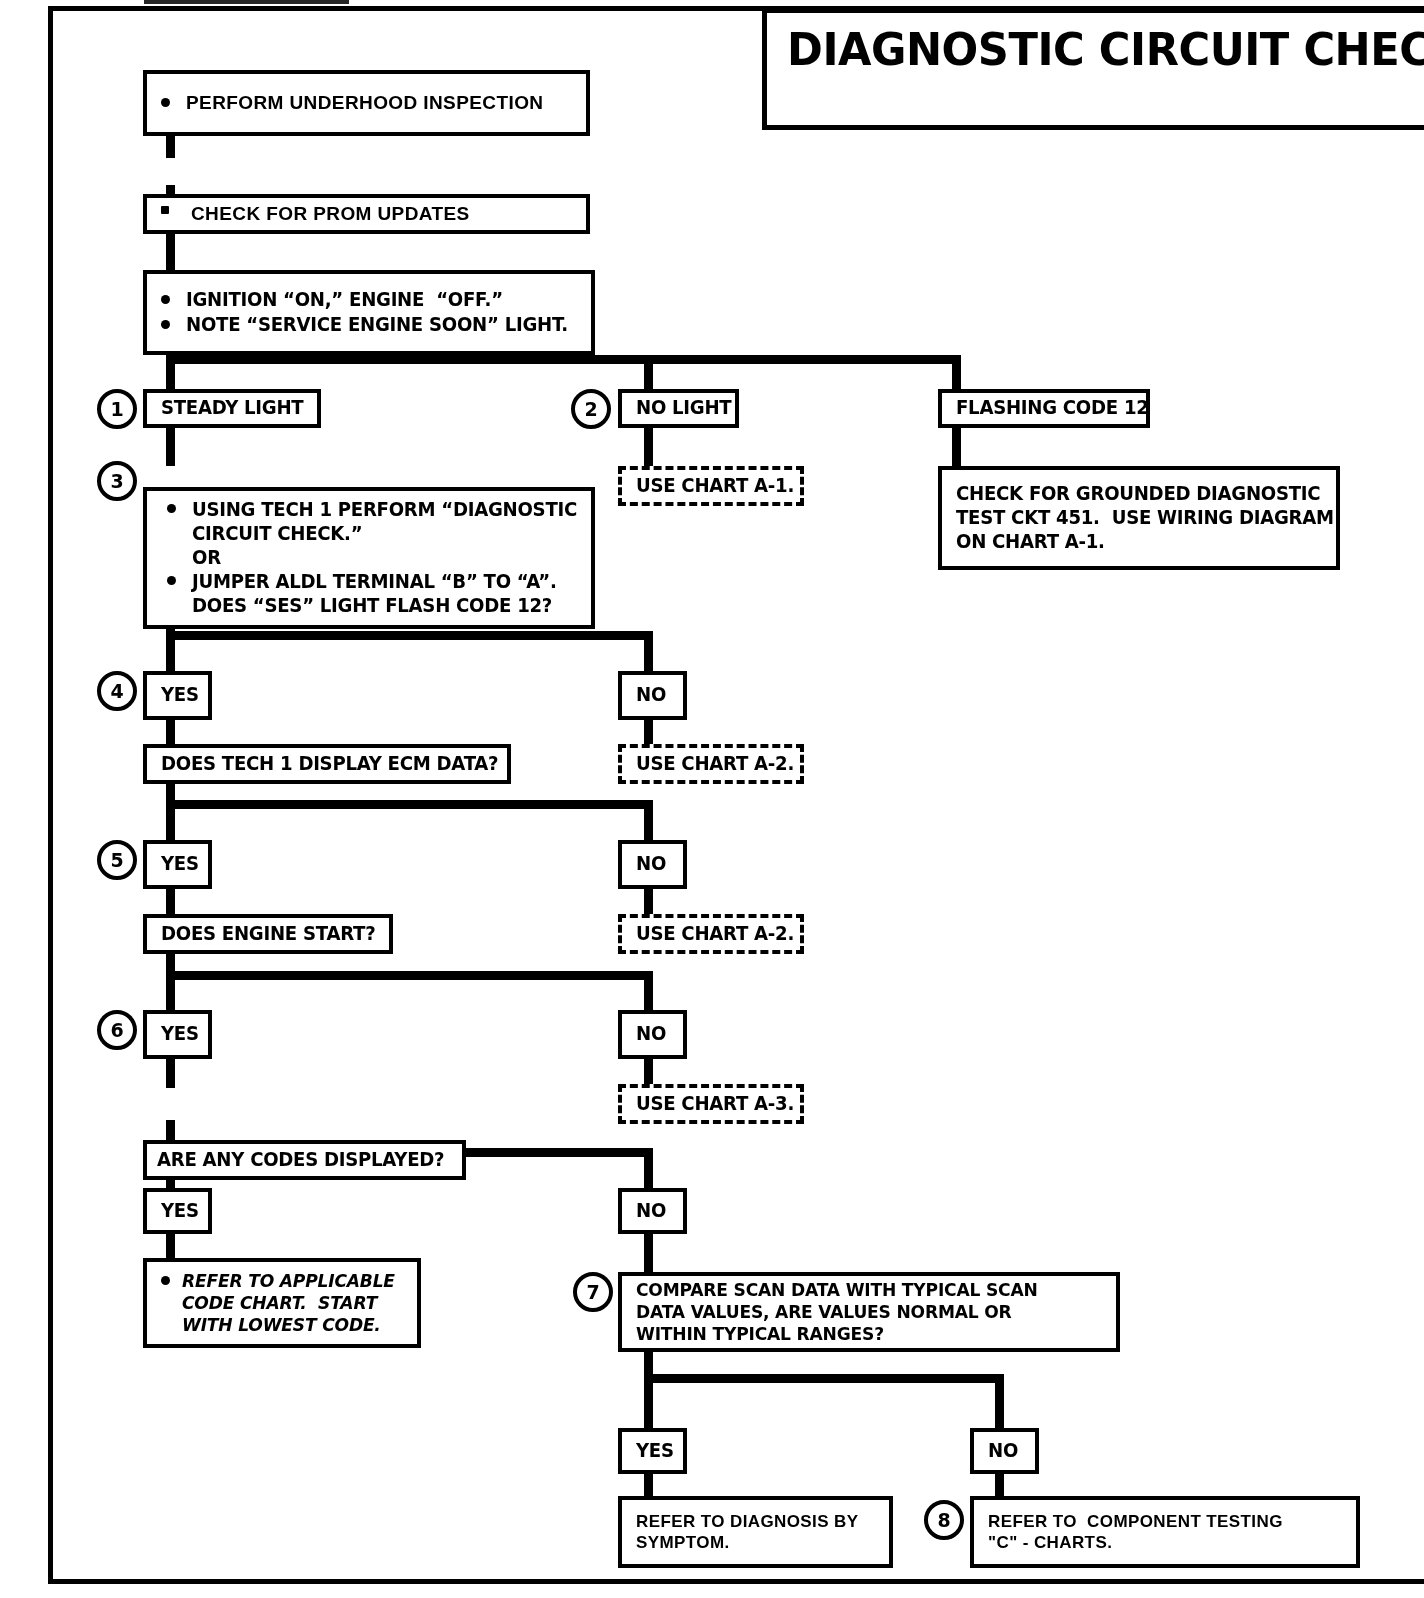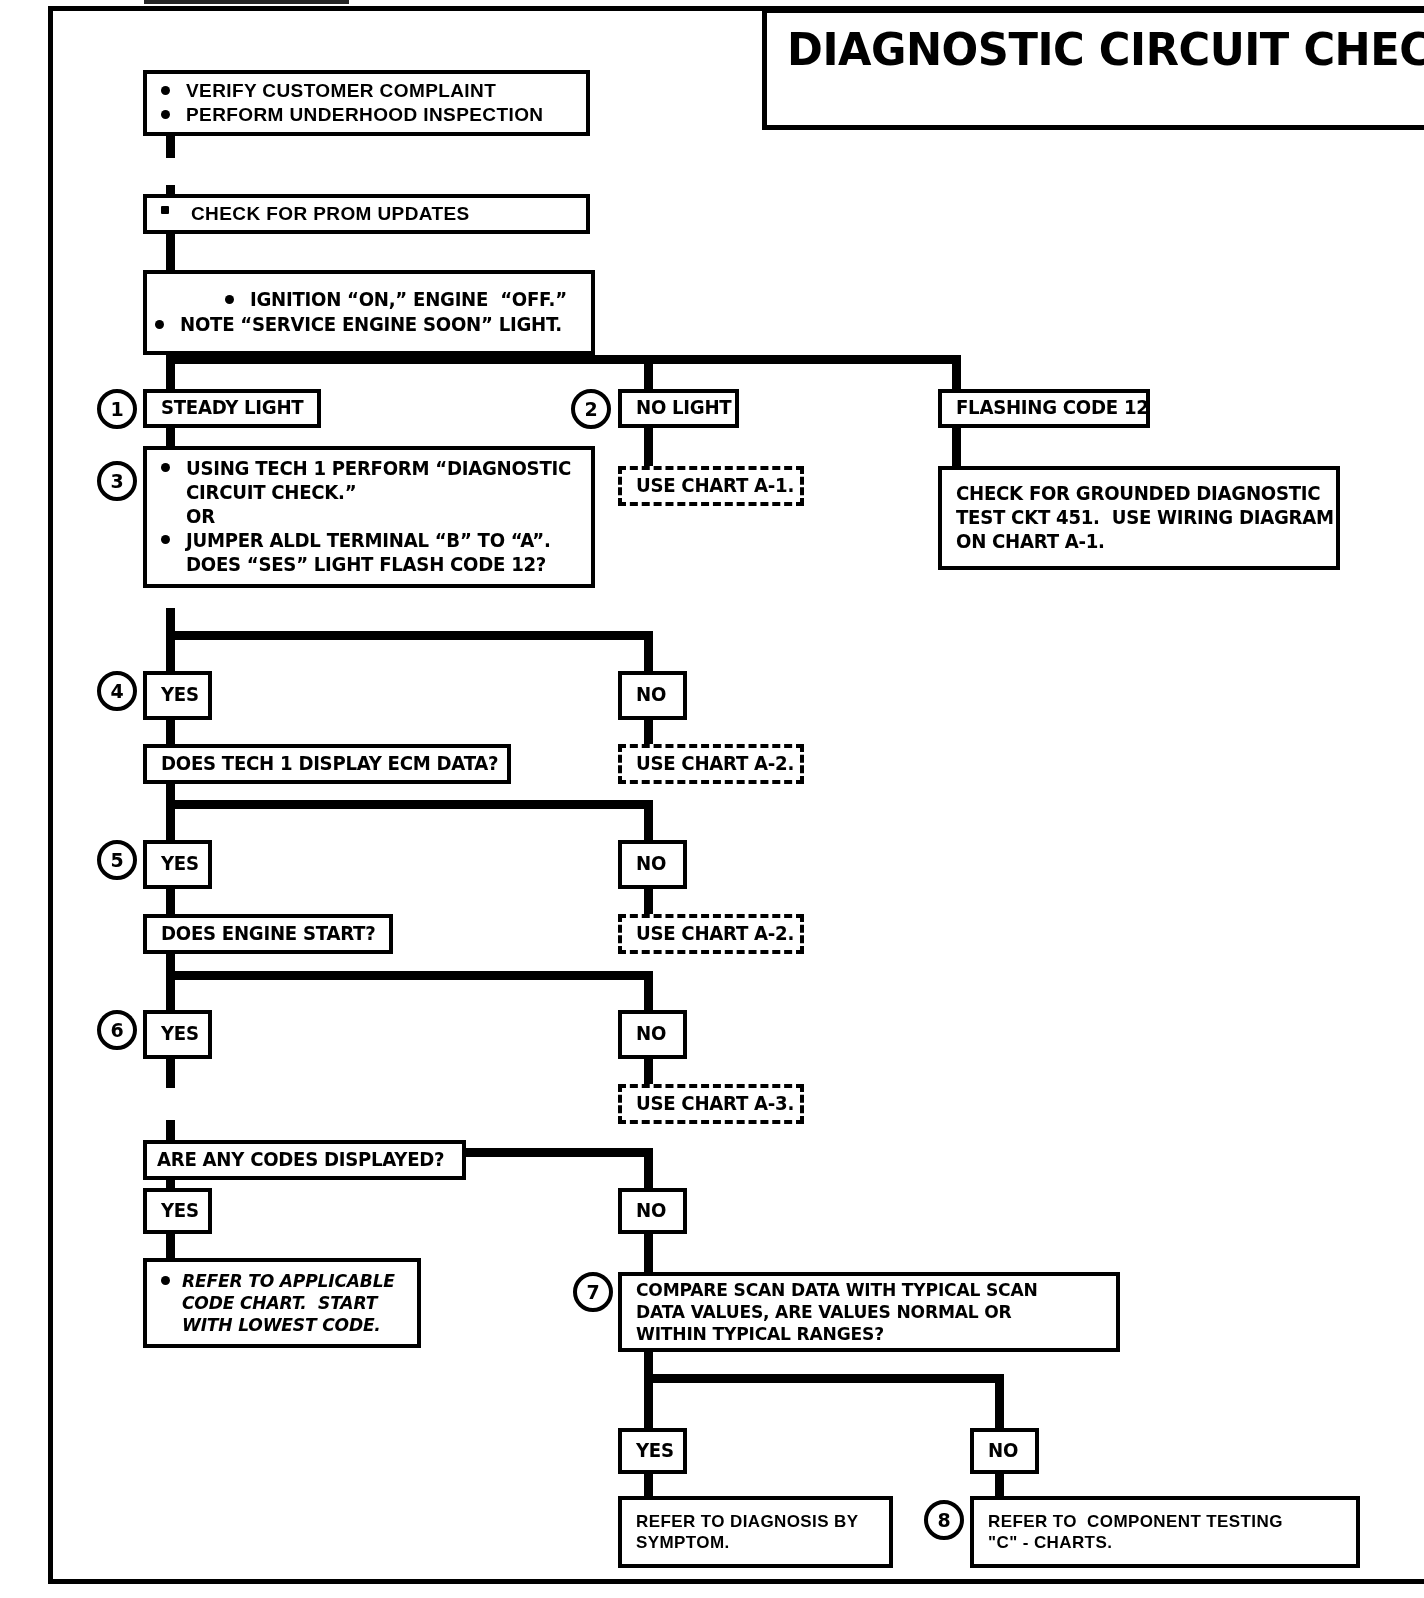--- a/index.html
+++ b/index.html
@@ -181,42 +181,36 @@
   <div class="h" style="left:604px;top:1374px;width:360px;"></div>
   <div class="v" style="left:604px;top:1374px;height:58px;"></div>
   <div class="v" style="left:955px;top:1374px;height:58px;"></div>
   <div class="v" style="left:604px;top:1470px;height:28px;"></div>
   <div class="v" style="left:955px;top:1470px;height:28px;"></div>
 
   <div class="box f-wide" style="left:103px;top:70px;width:447px;height:66px;">
     <div class="brow">
       <span class="bullet"></span>
       <span class="btext">
-          <span class="line">VERIFY CUSTOMER COMPLAINT</span>
-        </span>
-    </div>
-    <div class="brow">
-      <span class="bullet"></span>
-      <span class="btext">
           <span class="line">PERFORM UNDERHOOD INSPECTION</span>
         </span>
     </div>
   </div>
 
 
   <div class="box f-wide" style="left:103px;top:194px;width:447px;height:40px;">
     <div class="brow">
       <span class="bullet" style="margin-top:4px;width:8px;height:8px;border-radius:1px;"></span>
       <span class="btext">
           <span class="line" style="padding-left:6px;">CHECK FOR PROM UPDATES</span>
         </span>
     </div>
   </div>
 
-  <div class="box f-cond" style="left:103px;top:270px;width:452px;height:85px;align-items:flex-end;">
+  <div class="box f-cond" style="left:103px;top:270px;width:452px;height:85px;">
     <div class="brow">
       <span class="bullet"></span>
       <span class="btext">
           <span class="line">IGNITION “ON,” ENGINE  “OFF.”</span>
         </span>
     </div>
     <div class="brow">
       <span class="bullet"></span>
       <span class="btext">
           <span class="line">NOTE “SERVICE ENGINE SOON” LIGHT.</span>
@@ -242,21 +236,21 @@
     <span class="line">USE CHART A-1.</span>
   </div>
 
   <div class="box f-cond pad" style="left:898px;top:466px;width:402px;height:104px;">
     <span class="line">CHECK FOR GROUNDED DIAGNOSTIC</span>
     <span class="line">TEST CKT 451.  USE WIRING DIAGRAM</span>
     <span class="line">ON CHART A-1.</span>
   </div>
 
   <div class="circle" style="left:57px;top:461px;">3</div>
-  <div class="box f-cond" style="left:103px;top:446px;width:452px;height:142px;">
+  <div class="box f-cond" style="left:103px;top:487px;width:452px;height:142px;padding-left:6px;">
     <div class="brow">
       <span class="bullet" style="margin-top:6px;"></span>
       <span class="btext">
         <span class="line">USING TECH 1 PERFORM “DIAGNOSTIC</span>
         <span class="line">CIRCUIT CHECK.”</span>
         <span class="line">OR</span>
       </span>
     </div>
     <div class="brow">
       <span class="bullet" style="margin-top:6px;"></span>

